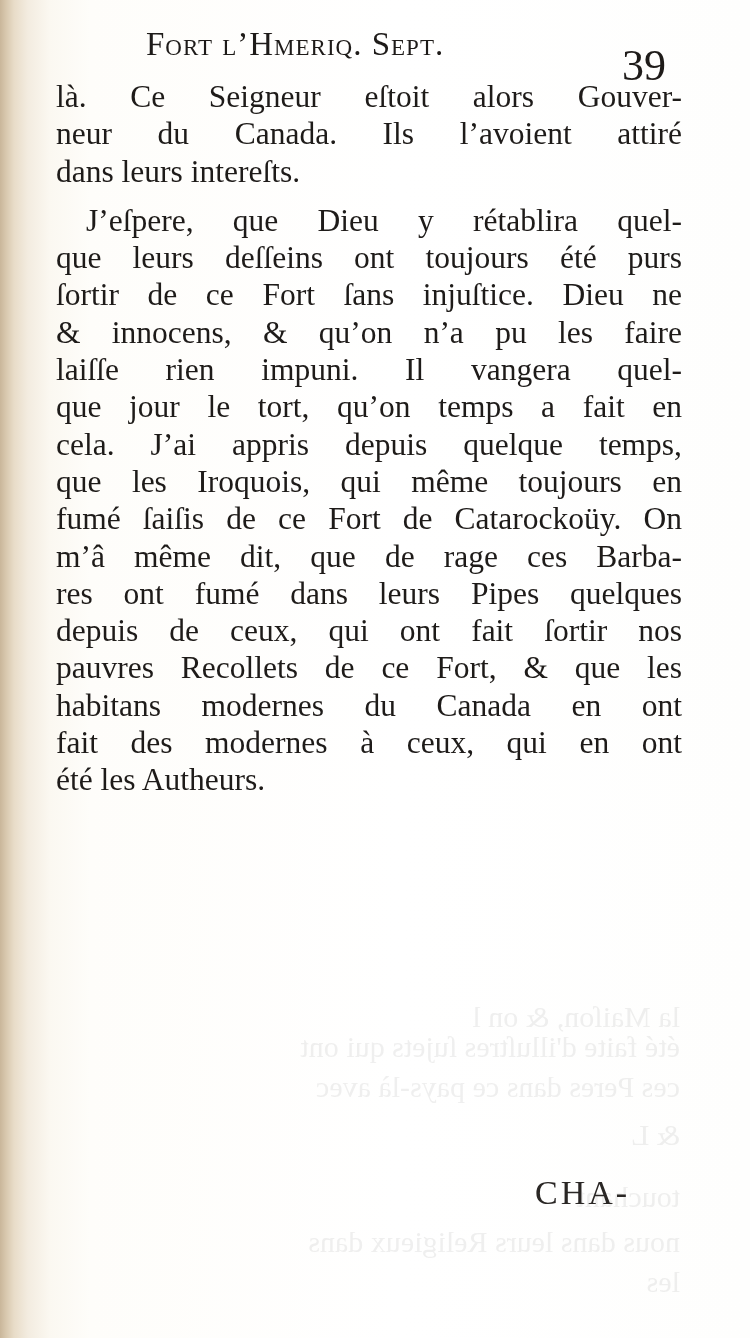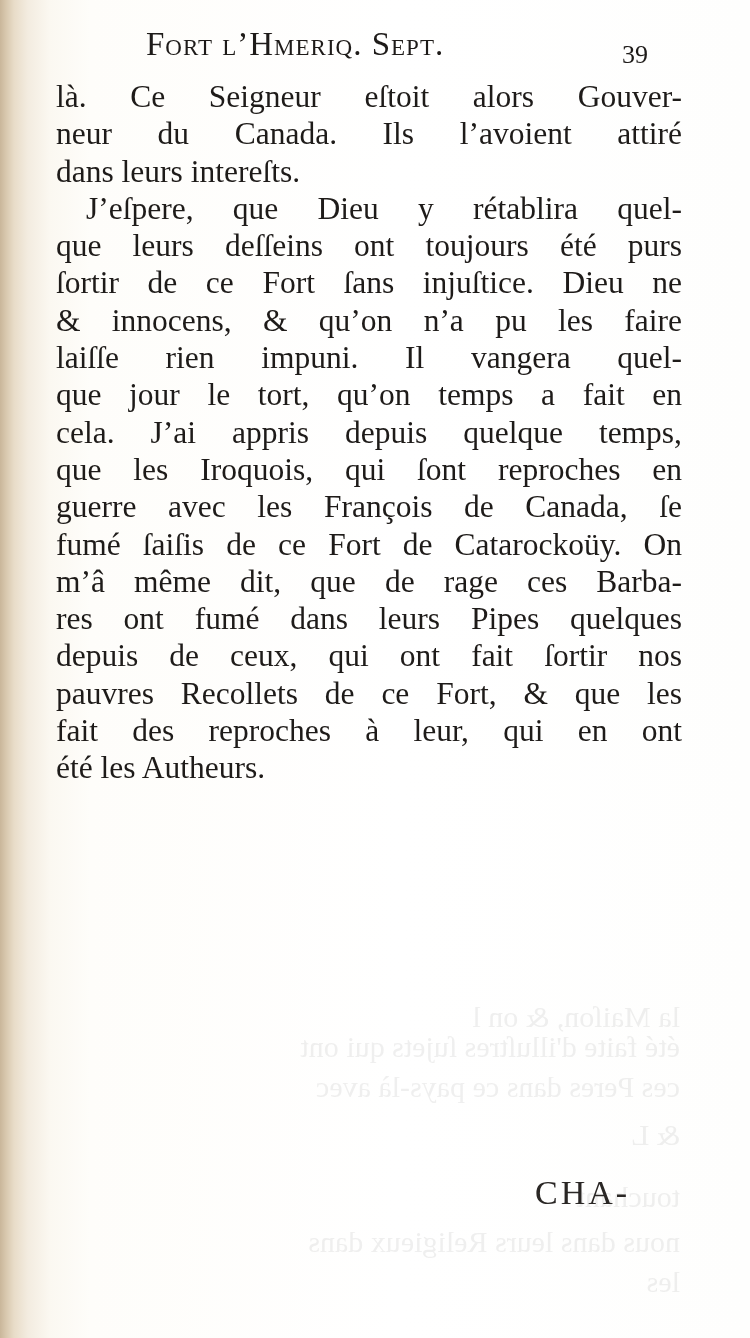--- a/index.html
+++ b/index.html
@@ -30,40 +30,40 @@
       font-size: 33px;
       letter-spacing: 1px;
       font-variant: small-caps;
       color: #1e1b19;
       white-space: nowrap;
     }
     .page-number {
       position: absolute;
       top: 40px;
       left: 622px;
-      font-size: 26px;
+      font-size: 44px;
       color: #1e1b19;
     }
     .body-text {
       position: absolute;
       left: 56px;
       top: 78px;
       width: 626px;
     }
     .line {
       display: block;
       height: 37.3px;
       line-height: 37.3px;
       font-size: 31.5px;
       white-space: nowrap;
       text-align: justify;
       text-align-last: justify;
       color: #1e1b19;
     }
-    .line.indent { padding-left: 30px; }
+    .line.indent { padding-left: 30px; margin-top: 12px; }
     .line.last { text-align-last: left; }
     .catchword {
       position: absolute;
       left: 535px;
       top: 1174px;
       font-size: 34px;
       letter-spacing: 3px;
       color: #2a2725;
     }
     .bleed {
@@ -97,25 +97,25 @@
     <span class="line">là.  Ce Seigneur eſtoit alors Gouver-</span>
     <span class="line">neur du Canada.  Ils l’avoient attiré</span>
     <span class="line last">dans leurs intereſts.</span>
     <span class="line indent">J’eſpere, que Dieu y rétablira quel-</span>
     <span class="line">que leurs deſſeins ont toujours été purs</span>
     <span class="line">ſortir de ce Fort ſans injuſtice. Dieu ne</span>
     <span class="line">&amp; innocens, &amp; qu’on n’a pu les faire</span>
     <span class="line">laiſſe rien impuni.   Il vangera quel-</span>
     <span class="line">que jour le tort, qu’on temps a fait en</span>
     <span class="line">cela. J’ai appris depuis quelque temps,</span>
-    <span class="line">que les Iroquois, qui ſont reproches en</span>
-    <span class="line">guerre avec les François de Canada, ſe</span>
+    <span class="line">que les Iroquois, qui même toujours en</span>
     <span class="line">fumé ſaiſis de ce Fort de Catarockoüy. On</span>
     <span class="line">m’â même dit, que de rage ces Barba-</span>
     <span class="line">res ont fumé dans leurs Pipes quelques</span>
     <span class="line">depuis de ceux, qui ont fait ſortir nos</span>
     <span class="line">pauvres Recollets de ce Fort, &amp; que les</span>
-    <span class="line">fait des reproches à leur, qui en ont</span>
+    <span class="line">habitans modernes du Canada en ont</span>
+    <span class="line">fait des modernes à ceux, qui en ont</span>
     <span class="line last">été les Autheurs.</span>
   </div>
 
   <div class="catchword">CHA-</div>
 </div>
 
 </body></html>

